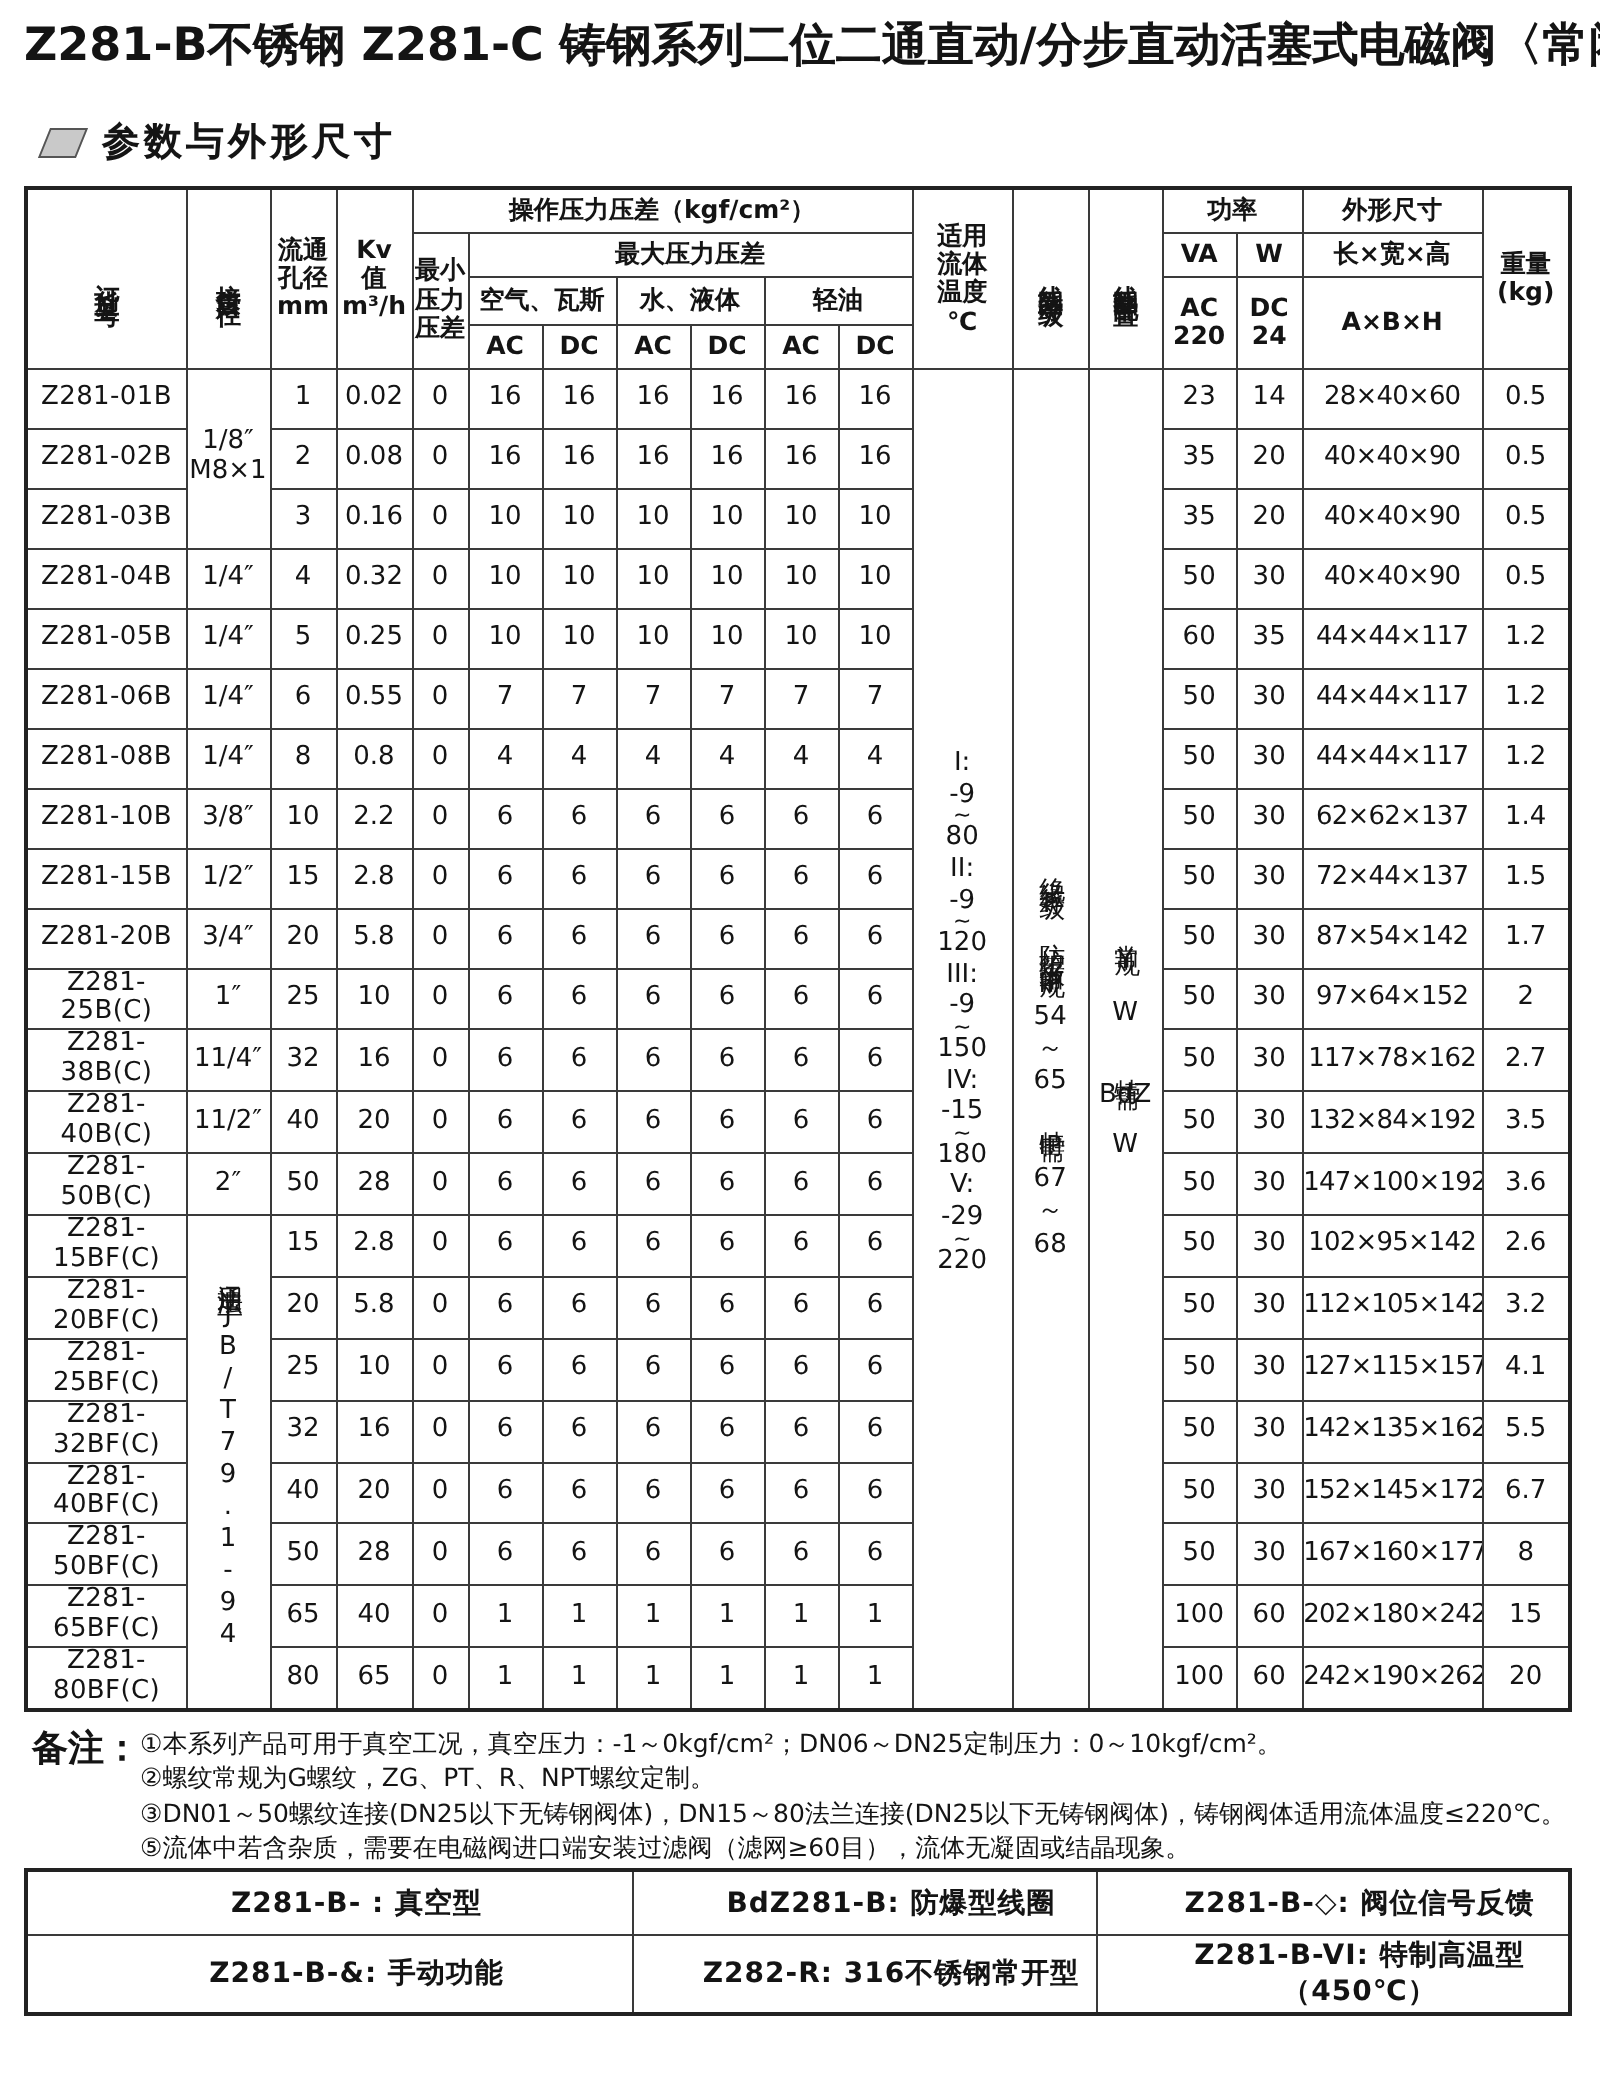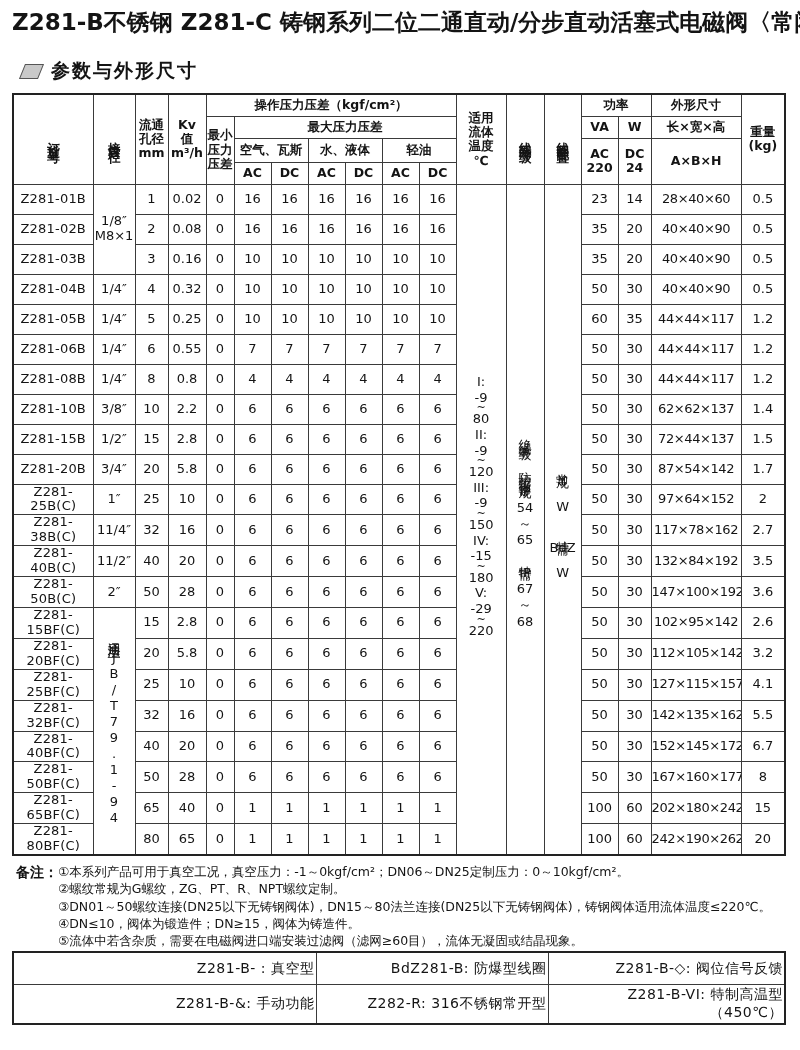--- a/index.html
+++ b/index.html
@@ -48,31 +48,31 @@
     height:100%;padding:14px 0 40px 0;box-sizing:border-box;
   }
   .temp-group div{line-height:1.2;}
   .temp-group .tilde{line-height:0.55;font-size:11px;}
   .tallcell{height:100%;display:flex;flex-direction:column;align-items:center;box-sizing:border-box;}
   .grade-inner{justify-content:space-evenly;padding:55px 0 35px 0;}
   .config-inner{justify-content:center;gap:9px;padding:0;}
   .blockpart div{line-height:1.25;}
 
   .notes{margin:7px 0 0 4px;display:flex;}
-  .notes-label{font-weight:bold;font-size:14px;white-space:nowrap;line-height:1.35;}
+  .notes-label{font-weight:bold;font-size:18px;white-space:nowrap;line-height:1.35;}
   .notes-list{font-size:12.5px;line-height:1.38;}
   .notes-list div{white-space:nowrap;}
 
   table.extra{
     border-collapse:collapse;table-layout:fixed;width:772px;
     border:2px solid #222;margin-top:2px;
   }
   table.extra td{
-    border:1px solid #3a3a3a;height:29px;font-size:14px;font-weight:normal;
-    text-align:right;padding-left:28px;letter-spacing:0.5px;
+    border:1px solid #3a3a3a;height:29px;font-size:14px;font-weight:bold;
+    text-align:center;padding-left:28px;letter-spacing:0.5px;
   }
 </style>
 </head>
 <body>
 
 <div class="page">
 
   <div class="doc-title">Z281-B不锈钢 Z281-C 铸钢系列二位二通直动/分步直动活塞式电磁阀〈常闭型〉</div>
 
   <div class="sec-head">
@@ -581,21 +581,20 @@
         </tr>
       </tbody>
   </table>
 
   <div class="notes">
     <div class="notes-label">备注：</div>
     <div class="notes-list">
         <div>①本系列产品可用于真空工况，真空压力：-1～0kgf/cm²；DN06～DN25定制压力：0～10kgf/cm²。</div>
         <div>②螺纹常规为G螺纹，ZG、PT、R、NPT螺纹定制。</div>
         <div>③DN01～50螺纹连接(DN25以下无铸钢阀体)，DN15～80法兰连接(DN25以下无铸钢阀体)，铸钢阀体适用流体温度≤220℃。</div>
-        <div>④DN≤10，阀体为锻造件；DN≥15，阀体为铸造件。</div>
         <div>⑤流体中若含杂质，需要在电磁阀进口端安装过滤阀（滤网≥60目），流体无凝固或结晶现象。</div>
       </div>
   </div>
 
 
   <table class="extra">
     <colgroup>
         <col style="width:303px">
         <col style="width:232px">
         <col style="width:237px">

